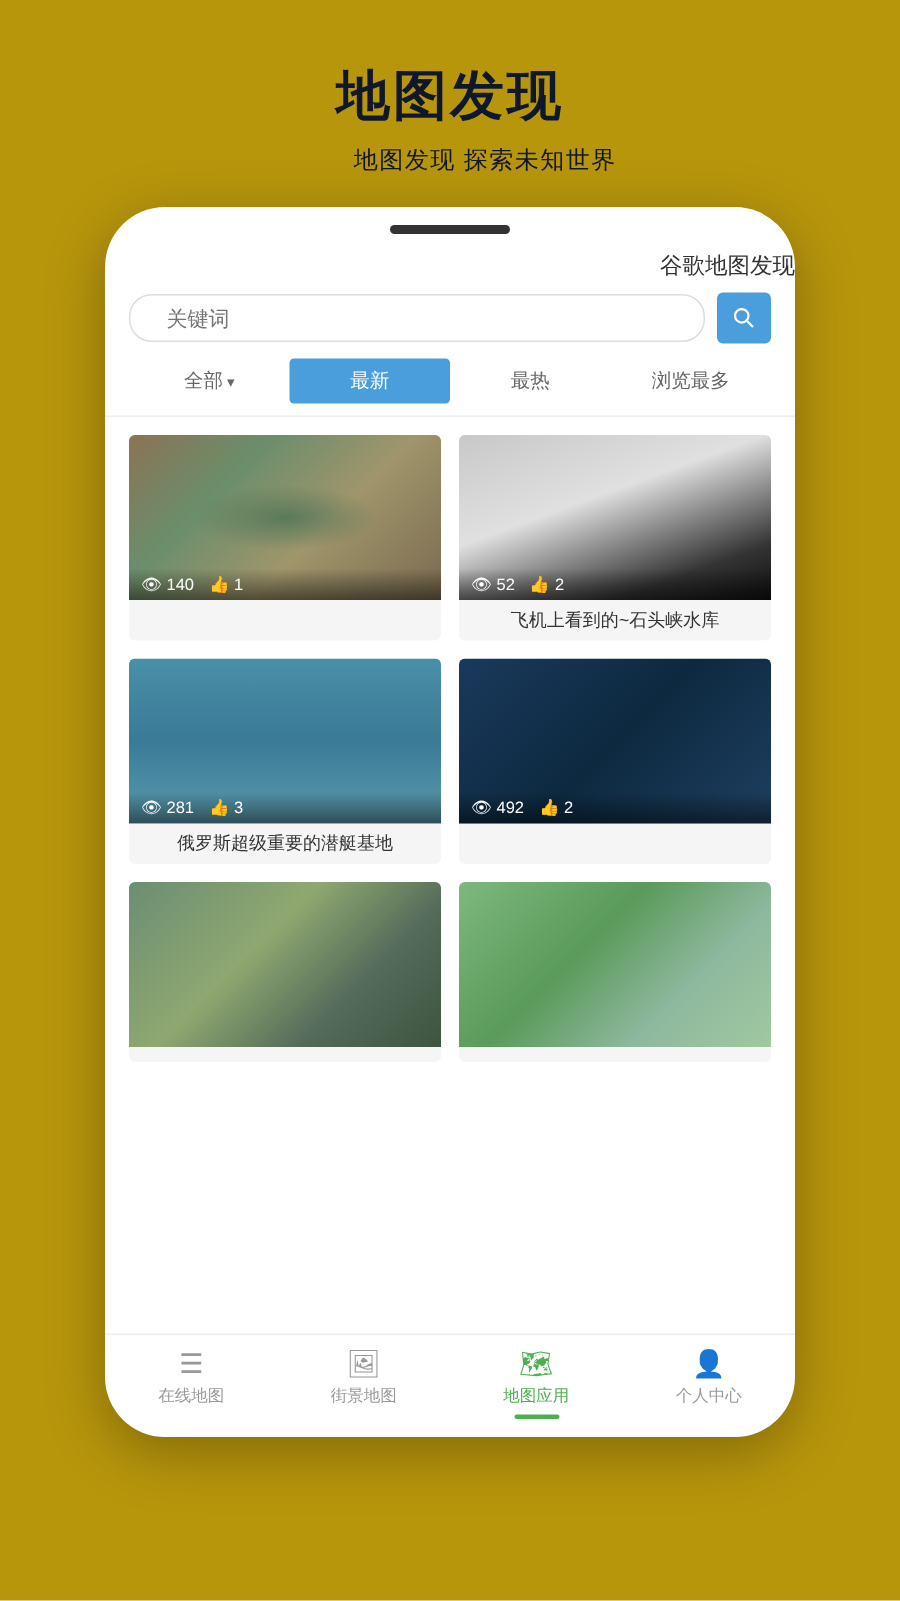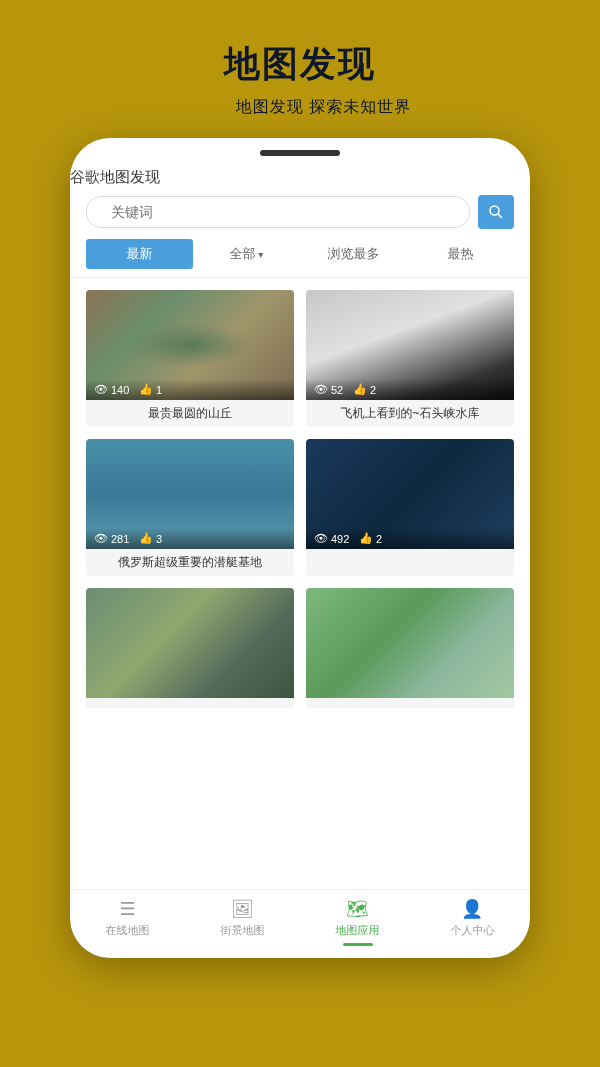--- a/index.html
+++ b/index.html
@@ -55,21 +55,21 @@
     }
 
     .phone-inner {
       flex: 1;
       display: flex;
       flex-direction: column;
       overflow: hidden;
     }
 
     .app-bar {
-      text-align: left;
+      text-align: right;
       padding: 12px 0 8px;
       font-size: 15px;
       color: #333;
       font-weight: 500;
       flex-shrink: 0;
     }
 
     .search-bar {
       display: flex;
       align-items: center;
@@ -279,37 +279,36 @@
       <input class="search-input" type="text" placeholder="关键词" style="">
       <button class="search-button">
         <svg width="16" height="16" viewBox="0 0 16 16" fill="white">
           <circle cx="6.5" cy="6.5" r="4.5" stroke="white" stroke-width="1.5" fill="none"></circle>
           <line x1="10" y1="10" x2="14" y2="14" stroke="white" stroke-width="1.5"></line>
         </svg>
       </button>
     </div>
 
     <div class="filter-tabs">
+      <div class="filter-tab dropdown">全部</div>
       <div class="filter-tab active">最新</div>
-      <div class="filter-tab dropdown">全部</div>
+      <div class="filter-tab">最热</div>
       <div class="filter-tab">浏览最多</div>
-      <div class="filter-tab">最热</div>
     </div>
 
     <div class="content-area">
       <div class="grid">
 
         <div class="card">
           <div class="card-image img-mountains">
             <div class="card-stats">
               <span class="stat">👁 <span>140</span></span>
               <span class="stat">👍 <span>1</span></span>
             </div>
           </div>
-          <div class="card-title">最贵最圆的山丘</div>
         </div>
 
         <div class="card">
           <div class="card-image img-runway">
             <div class="card-stats">
               <span class="stat">👁 <span>52</span></span>
               <span class="stat">👍 <span>2</span></span>
             </div>
           </div>
           <div class="card-title">飞机上看到的~石头峡水库</div>

